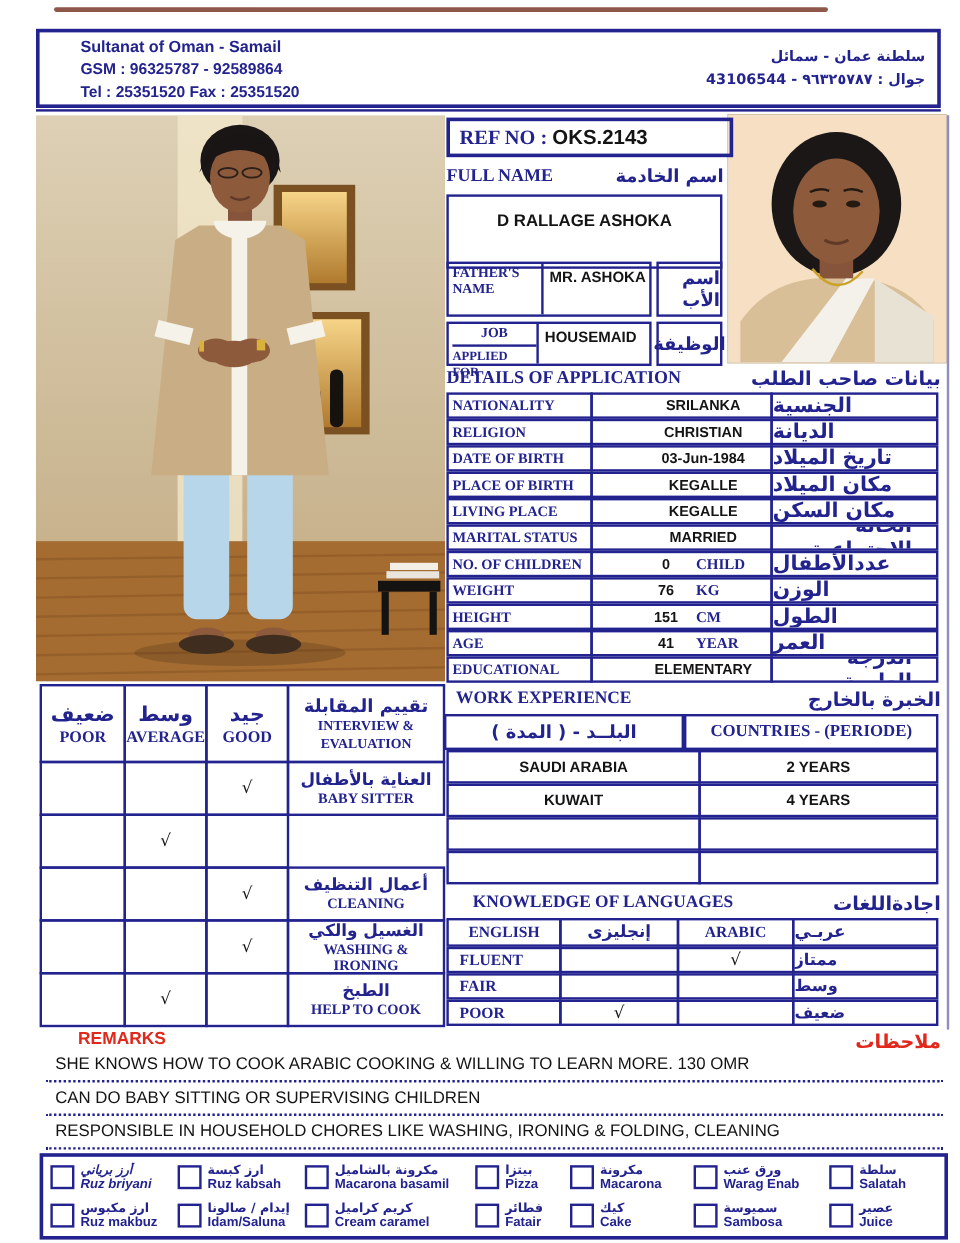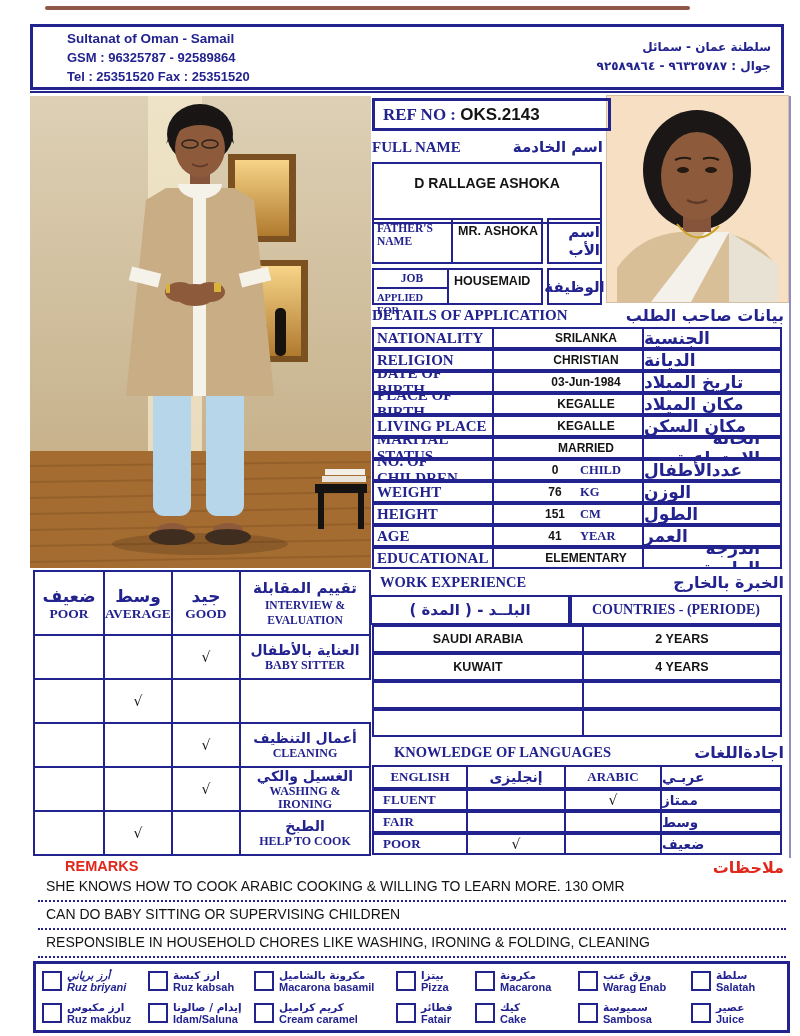--- a/index.html
+++ b/index.html
@@ -46,21 +46,21 @@
   #rightline{left:789px;top:96px;width:2px;height:762px;background:#8e8ec4;}
 
   
   .sect{display:flex;justify-content:space-between;align-items:center;}
   .sect .en{font-size:15px;}
   .sect .arr{font-size:16px;direction:rtl;}
 
   
   .dt-row{display:flex;height:20px;margin-bottom:2px;}
   .dt-c{border:2px solid var(--navy);box-sizing:border-box;height:22px;display:flex;align-items:center;overflow:hidden;}
-  .dt-label{width:122px;font-weight:bold;font-size:15px;padding-left:3px;}
+  .dt-label{width:122px;font-weight:bold;font-size:12px;padding-left:3px;}
   .dt-val{width:152px;margin-left:-2px;padding-left:36px;}
   .dt-val .num{flex:1;text-align:center;font-size:12px;font-weight:bold;}
   .dt-val .unit{width:62px;font-weight:bold;font-size:12.5px;}
   .dt-val .unit:empty{width:0;}
   .dt-ar{flex:1;margin-left:-2px;justify-content:flex-end;padding-right:20px;font-size:17px;font-weight:bold;direction:rtl;}
 
   
   .wk-row{display:flex;height:26px;margin-bottom:2px;}
   .wk-c{border:2px solid var(--navy);box-sizing:border-box;height:28px;display:flex;align-items:center;justify-content:center;overflow:hidden;}
   .wk-c1{width:212px;}
@@ -115,21 +115,21 @@
 <div class="abs" id="scanline"></div>
 
 <div class="abs" id="hdr">
   <div id="hdr-left" class="sans b">
     <div style="font-size:13.5px;">Sultanat of Oman - Samail</div>
     <div>GSM : 96325787 - 92589864</div>
     <div>Tel : 25351520 Fax : 25351520</div>
   </div>
   <div id="hdr-right" class="ar b">
     <div style="padding-left:28px;">سلطنة عمان - سمائل</div>
-    <div>جوال : ٩٦٣٢٥٧٨٧ - ٩٢٥٨٩٨٦٤</div>
+    <div>جوال : ٩٦٣٢٥٧٨٧ - 43106544</div>
   </div>
 </div>
 <div class="abs" id="hdr-rule"></div>
 
 <div class="abs" id="photo">
   <svg width="341" height="472" viewBox="0 0 341 472">
     <defs>
       <linearGradient id="gw" x1="0" y1="0" x2="0" y2="1">
         <stop offset="0" stop-color="#ddd0b5"></stop>
           <stop offset="1" stop-color="#c7b28c"></stop>

